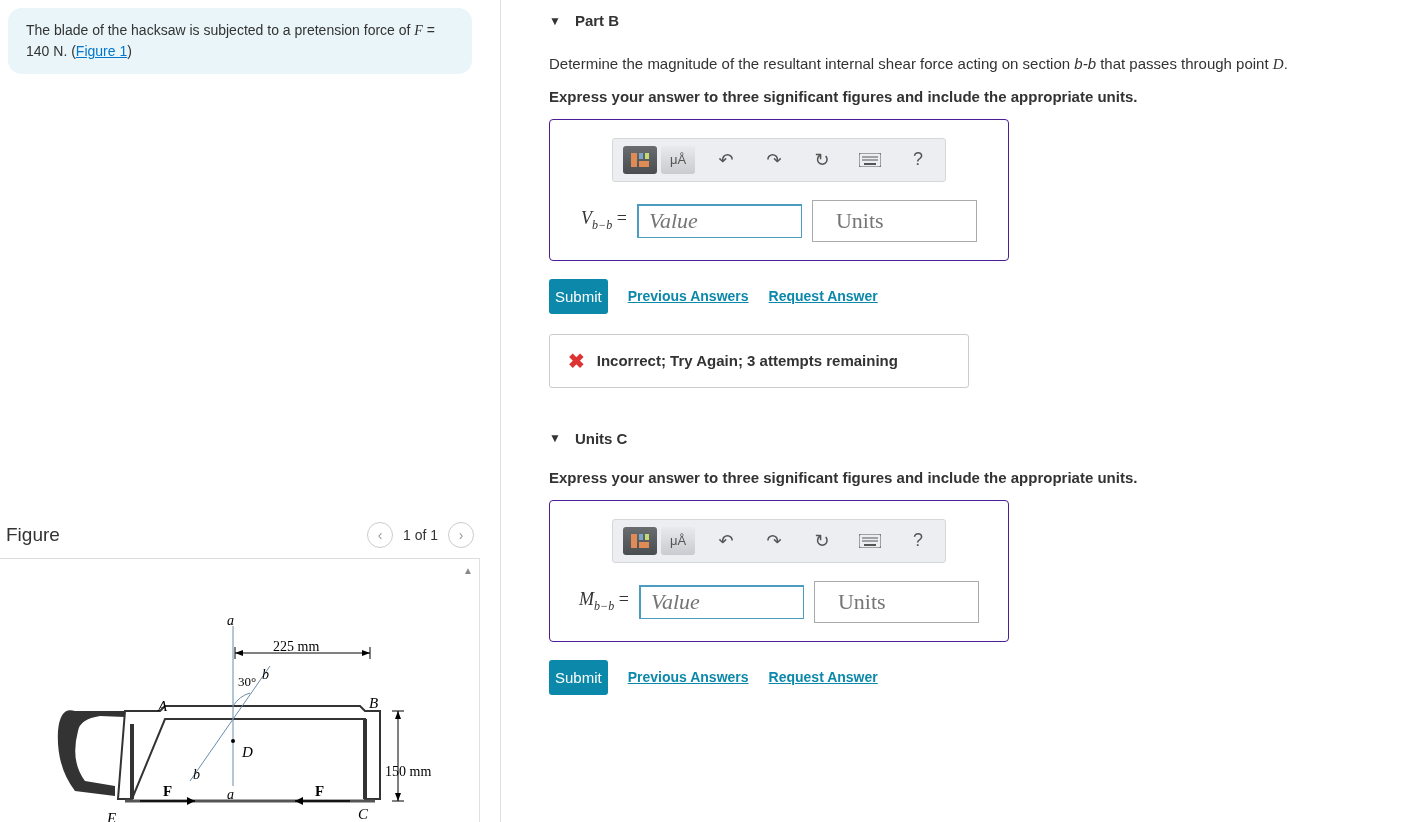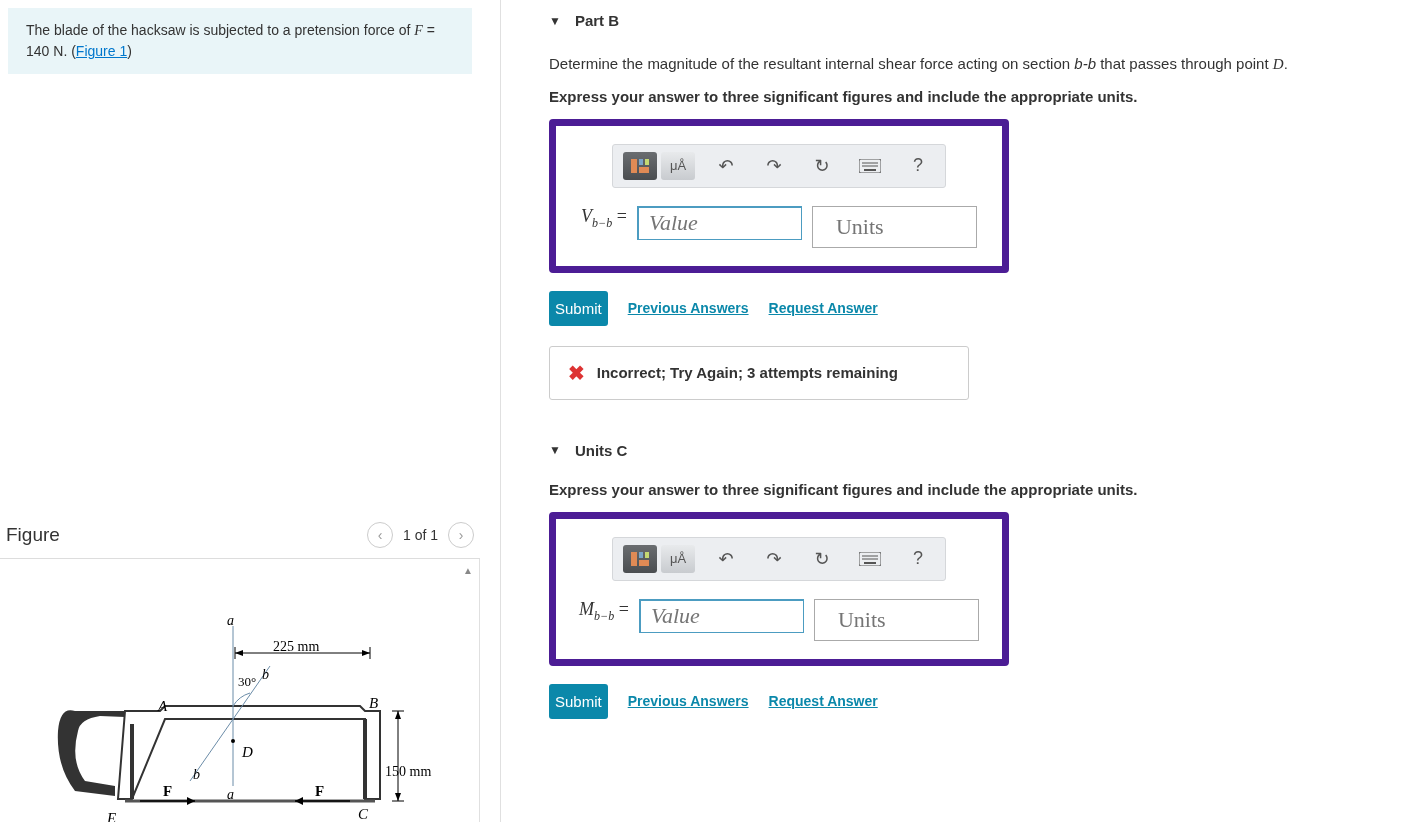--- a/index.html
+++ b/index.html
@@ -1,48 +1,48 @@
 <!DOCTYPE html>
 <html><head>
 <meta charset="utf-8">
 <style>
 * { box-sizing: border-box; margin: 0; padding: 0; }
 body { font-family: Arial, Helvetica, sans-serif; font-size: 14px; color: #333; background: #fff; width: 1416px; }
 .layout { display: flex; }
 .left-col { width: 480px; display: flex; flex-direction: column; }
 .right-col { flex: 1; padding-left: 48px; border-left: 1px solid #e0e0e0; margin-left: 20px; }
-.problem-box { background: #e9f5f8; padding: 12px 18px; margin: 8px; border-radius: 0; line-height: 1.5; }
+.problem-box { background: #e9f5f8; padding: 12px 18px; margin: 8px; border-radius: 14px; line-height: 1.5; }
 .problem-box a { color: #0077cc; text-decoration: underline; }
 .italic { font-style: italic; font-family: 'Times New Roman', serif; }
 .figure-section { margin-top: auto; padding: 20px 0 0 0; }
 .figure-header { display: flex; align-items: center; justify-content: space-between; padding: 0 6px 10px 6px; border-bottom: 1px solid #ddd; }
 .figure-title { font-size: 19px; color: #333; }
 .figure-nav { display: flex; align-items: center; gap: 10px; }
 .nav-btn { width: 26px; height: 26px; border: 1px solid #ccc; border-radius: 50%; background: #fff; display: flex; align-items: center; justify-content: center; color: #999; cursor: pointer; font-size: 14px; }
 .nav-count { font-size: 14px; }
 .figure-body { position: relative; height: 280px; border-right: 1px solid #e0e0e0; padding-top: 12px; }
 .scroll-up { position: absolute; right: 2px; top: 6px; width: 18px; height: 18px; color: #888; font-size: 10px; text-align: center; }
 .hacksaw-svg { margin: 40px auto 0; display: block; }
 .part-section { margin-bottom: 30px; }
 .part-header { display: flex; align-items: center; gap: 14px; padding: 12px 0; }
 .caret { font-size: 12px; color: #333; }
 .part-title { font-weight: bold; font-size: 15px; }
 .part-content { padding: 10px 0 0 0; }
 .prompt-text { font-size: 15px; line-height: 1.7; margin-bottom: 10px; }
 .sub-i { font-style: italic; }
 .instr { font-weight: bold; font-size: 15px; margin-bottom: 14px; }
-.answer-box { border: 7px solid #4c1d95; border-radius: 4px; padding: 18px; width: 460px; }
+.answer-box { border: 1px solid #4c1d95; border-radius: 4px; padding: 18px; width: 460px; }
 .toolbar { background: #eceef1; border: 1px solid #d5d7da; border-radius: 3px; padding: 6px 10px; display: flex; align-items: center; gap: 14px; margin: 0 auto 18px; width: fit-content; }
 .tb-btn { width: 34px; height: 30px; display: flex; align-items: center; justify-content: center; color: #555; cursor: pointer; font-size: 18px; }
 .tb-group { display: flex; gap: 4px; }
 .tb-box { width: 34px; height: 28px; border-radius: 3px; display: flex; align-items: center; justify-content: center; cursor: pointer; }
 .tb-box.dark { background: linear-gradient(#6a6d70,#4a4d50); }
 .tb-box.dark svg { }
 .tb-box.light { background: linear-gradient(#e8eaec,#c8cbcf); color: #555; font-size: 13px; }
-.input-row { display: flex; align-items: flex-start; justify-content: center; gap: 10px; }
+.input-row { display: flex; align-items: center; justify-content: center; gap: 10px; }
 .var-label { font-family: 'Times New Roman', serif; font-size: 18px; }
 .val-input { border: 1px solid #4c9cc1; border-top: 2px solid #4c9cc1; border-left: 2px solid #4c9cc1; height: 34px; width: 165px; font-size: 22px; font-family: 'Times New Roman', serif; font-style: italic; color: #888; padding: 0 10px; }
 .unit-input { border: 1px solid #aaa; height: 42px; width: 165px; font-size: 22px; font-family: 'Times New Roman', serif; color: #888; padding: 0 23px; }
 .action-row { display: flex; align-items: center; gap: 20px; margin-top: 18px; }
 .submit-btn { background: #0b88aa; color: #fff; border: none; border-radius: 3px; padding: 9px 6px; font-size: 15px; cursor: pointer; }
 .link { color: #0b88aa; text-decoration: underline; font-size: 14px; font-weight: bold; cursor: pointer; }
 .feedback-box { border: 1px solid #ccc; border-radius: 3px; padding: 14px 18px; margin-top: 20px; display: flex; align-items: center; gap: 12px; width: 420px; }
 .x-icon { color: #d33; font-size: 20px; font-weight: bold; }
 .feedback-text { font-weight: bold; font-size: 15px; }
 .spacer { height: 420px; }

